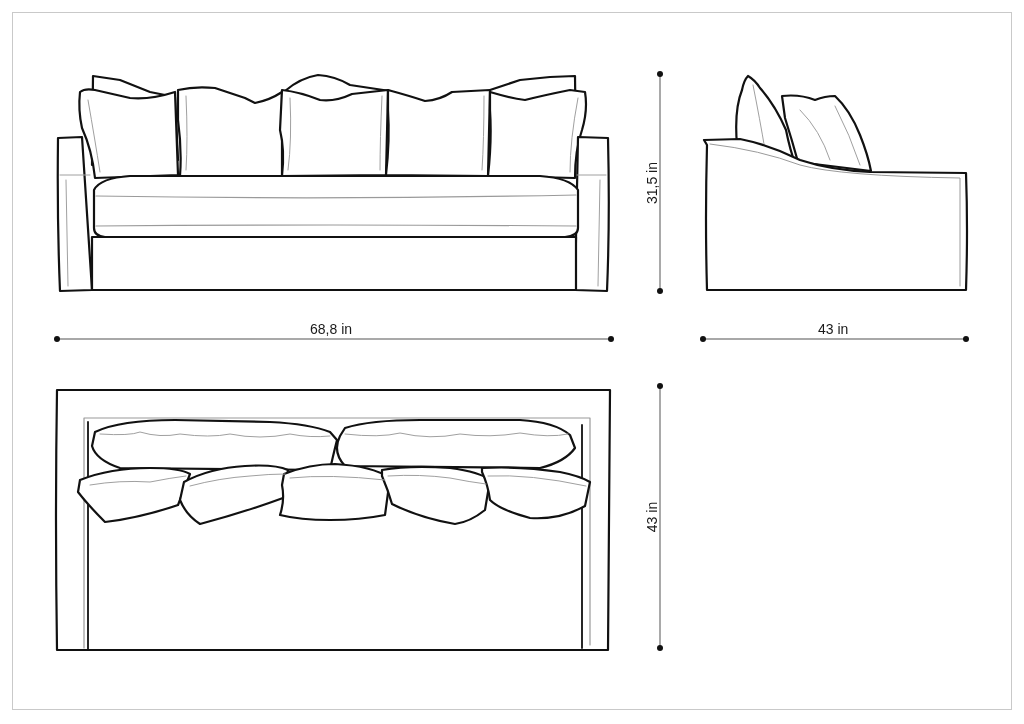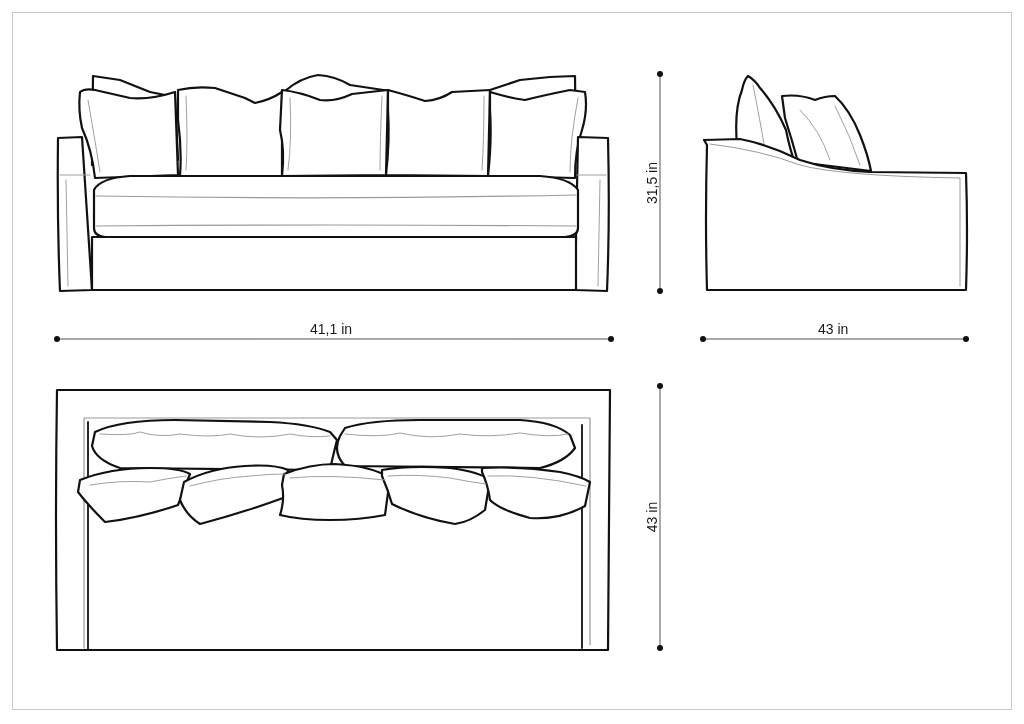--- a/index.html
+++ b/index.html
@@ -113,16 +113,16 @@
     </g>
 
     <g>
       <line x1="660" y1="386" x2="660" y2="648" stroke="#8c8c8c" stroke-width="1.5"></line>
       <circle cx="660" cy="386" r="3" fill="#111"></circle>
       <circle cx="660" cy="648" r="3" fill="#111"></circle>
     </g>
   </g>
 </svg>
 
-<div class="dim-label" style="left:310px; top:321px;">41,1 in</div>
+<div class="dim-label" style="left:310px; top:321px;">68,8 in</div>
 <div class="dim-label vert" style="left:624px; top:175px; width:56px; text-align:center;">31,5 in</div>
 <div class="dim-label" style="left:818px; top:321px;">43 in</div>
 <div class="dim-label vert" style="left:624px; top:509px; width:56px; text-align:center;">43 in</div>
 
 </body></html>

